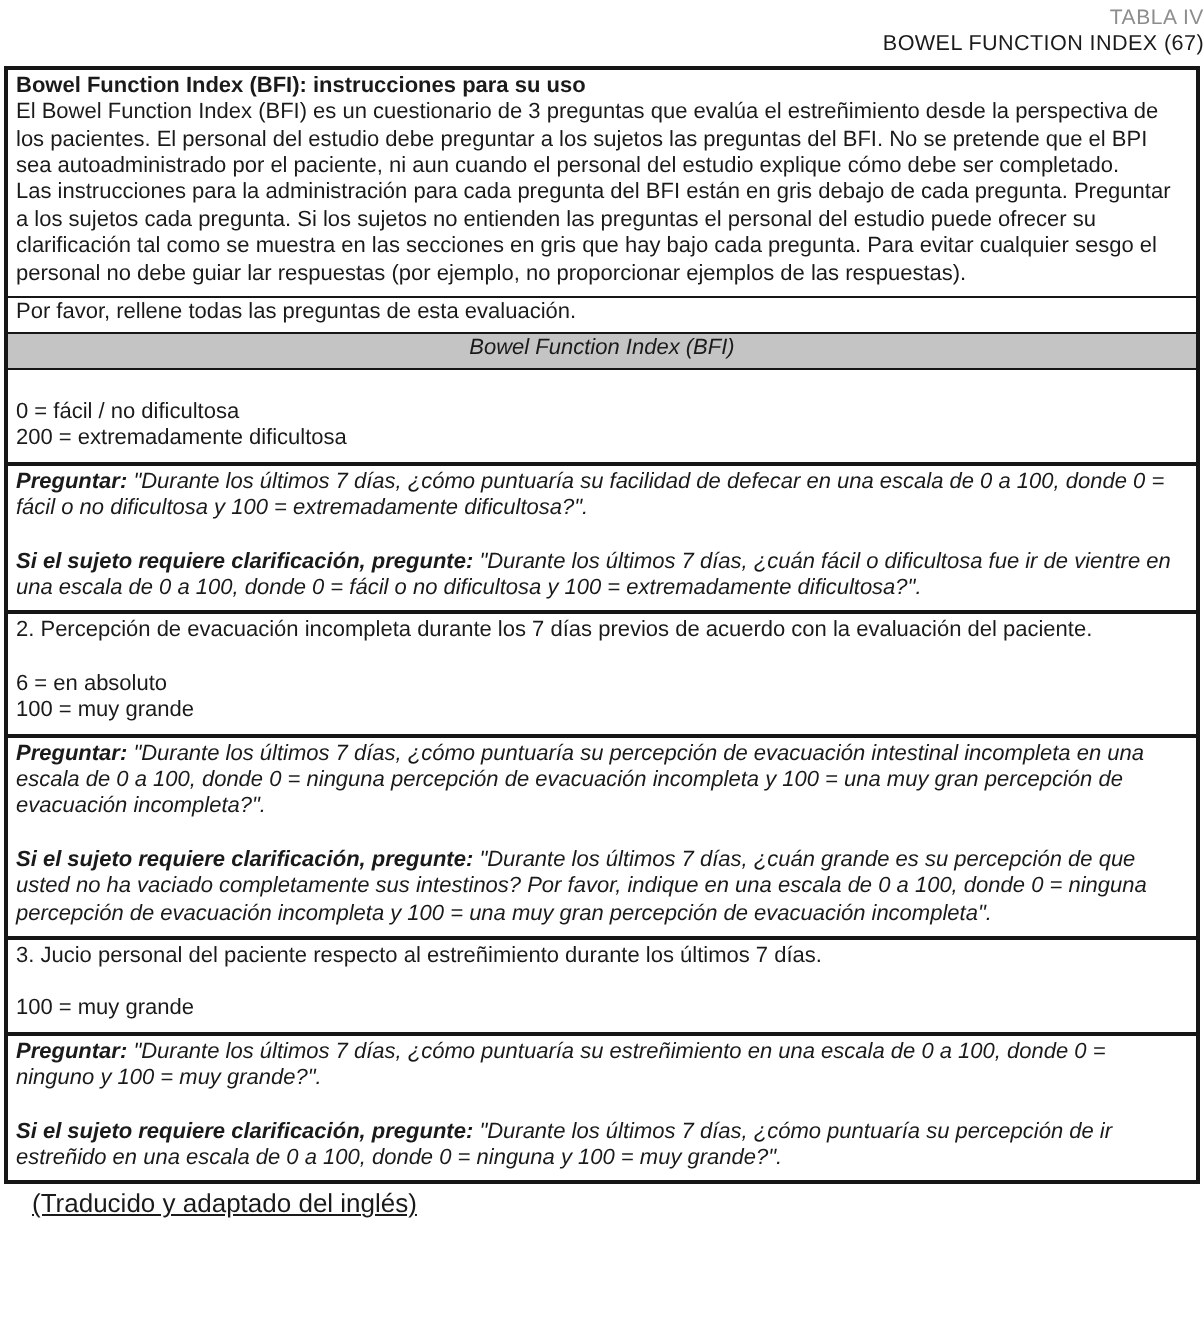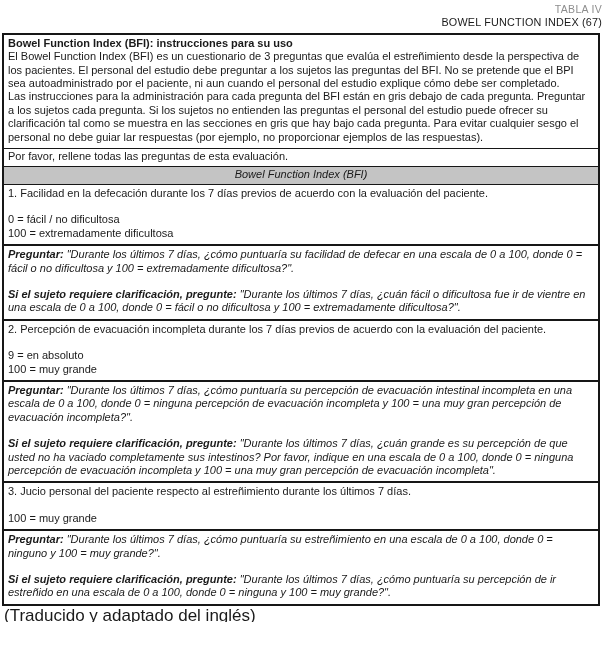--- a/index.html
+++ b/index.html
@@ -27,21 +27,21 @@
     text-align: center;
     font-style: italic;
     padding: 1px 5px 2px;
   }
   .row.slim { padding: 1px 5px 3px 4px; }
   .bold { font-weight: bold; }
   p { margin: 0; }
   b { font-weight: bold; font-style: italic; }
   i { font-style: italic; }
   .spacer { height: 13px; }
-  .footnote { padding: 3px 0 0 4px; font-size: 17px; }
+  .footnote { padding: 3px 0 0 16px; font-size: 13px; text-decoration: underline; }
 </style>
 </head>
 <body>
 
 <div>
 
   <div class="caption">
     <div class="label">TABLA IV</div>
     <div class="title">BOWEL FUNCTION INDEX (67)</div>
   </div>
@@ -56,36 +56,35 @@
 
     <section class="row slim">
       <span>Por favor, rellene todas las preguntas de esta evaluación.</span>
     </section>
 
     <section class="row band">
       <span>Bowel Function Index (BFI)</span>
     </section>
 
     <section class="row">
-      <div>1. Facilidad en la defecación durante los 7 días previos de acuerdo con la evaluación del paciente.</div>
       <div class="spacer"></div>
       <div>0 = fácil / no dificultosa</div>
-      <div>100 = extremadamente dificultosa</div>
+      <div>200 = extremadamente dificultosa</div>
     </section>
 
     <section class="row heavy">
       <p><b>Preguntar:</b> <i>"Durante los últimos 7 días, ¿cómo puntuaría su facilidad de defecar en una escala de 0 a 100, donde 0 = fácil o no dificultosa y 100 = extremadamente dificultosa?".</i></p>
       <div class="spacer"></div>
       <p><b>Si el sujeto requiere clarificación, pregunte:</b> <i>"Durante los últimos 7 días, ¿cuán fácil o dificultosa fue ir de vientre en una escala de 0 a 100, donde 0 = fácil o no dificultosa y 100 = extremadamente dificultosa?".</i></p>
     </section>
 
     <section class="row">
       <div>2. Percepción de evacuación incompleta durante los 7 días previos de acuerdo con la evaluación del paciente.</div>
       <div class="spacer"></div>
-      <div>9 = en absoluto</div>
+      <div>6 = en absoluto</div>
       <div>100 = muy grande</div>
     </section>
 
     <section class="row heavy">
       <p><b>Preguntar:</b> <i>"Durante los últimos 7 días, ¿cómo puntuaría su percepción de evacuación intestinal incompleta en una escala de 0 a 100, donde 0 = ninguna percepción de evacuación incompleta y 100 = una muy gran percepción de evacuación incompleta?".</i></p>
       <div class="spacer"></div>
       <p><b>Si el sujeto requiere clarificación, pregunte:</b> <i>"Durante los últimos 7 días, ¿cuán grande es su percepción de que usted no ha vaciado completamente sus intestinos? Por favor, indique en una escala de 0 a 100, donde 0 = ninguna percepción de evacuación incompleta y 100 = una muy gran percepción de evacuación incompleta".</i></p>
     </section>
 
     <section class="row">

